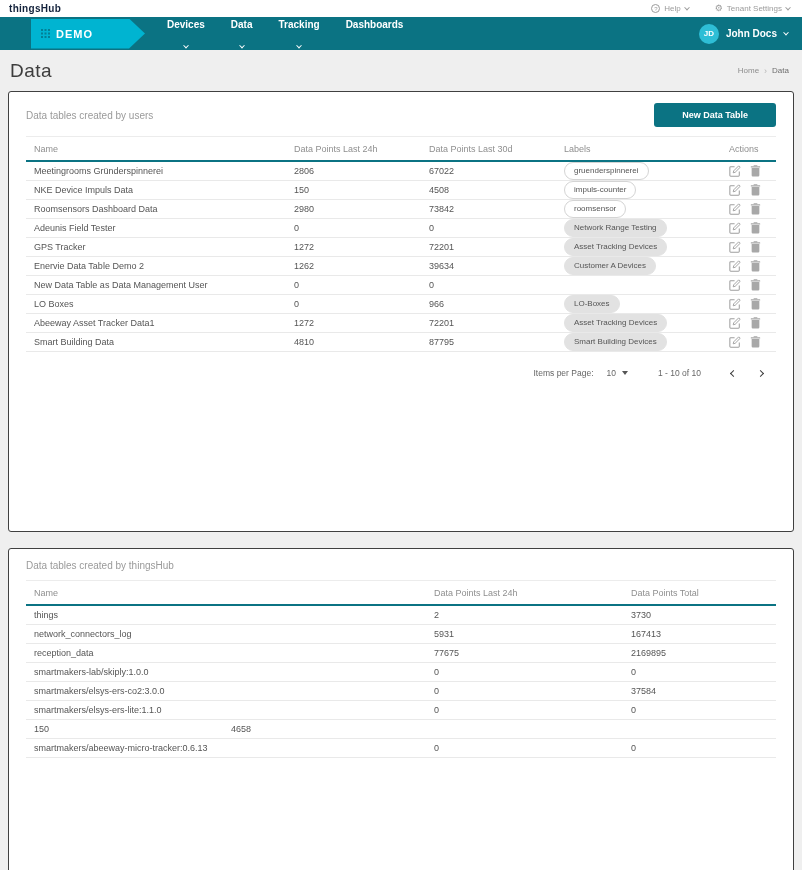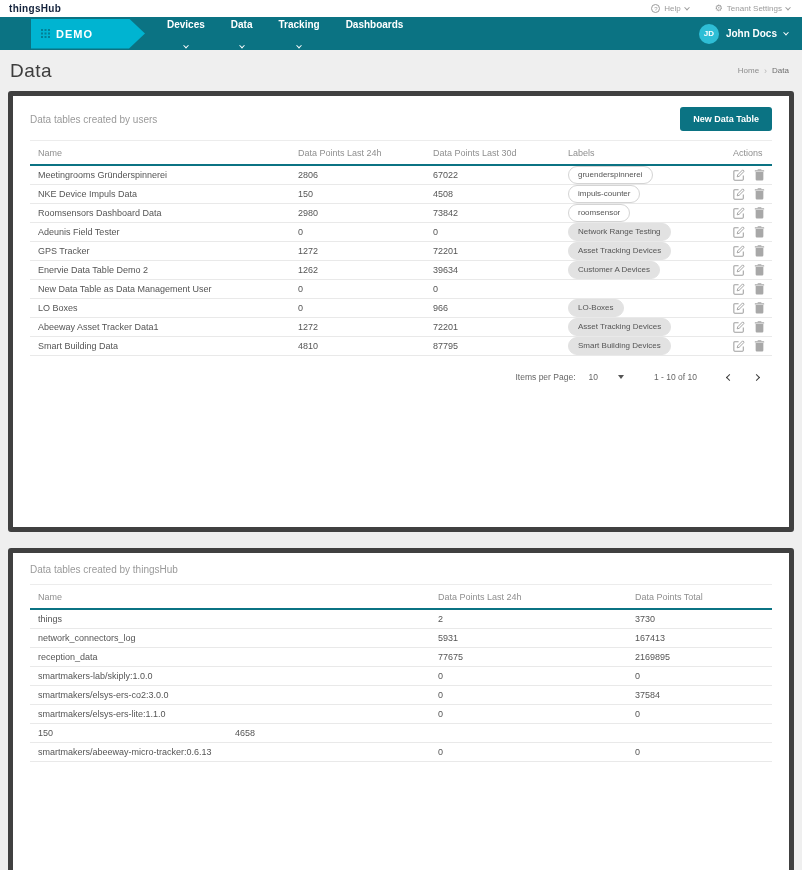--- a/index.html
+++ b/index.html
@@ -39,28 +39,28 @@
   .page-header { height:41px; display:flex; align-items:center; justify-content:space-between;
     padding:0 13px 0 10px; }
   .page-title { font-size:19px; color:#3d3d3d; font-weight:400; letter-spacing:.5px; }
   .breadcrumb { display:flex; align-items:center; gap:5px; font-size:8px; color:#8d8d8d;padding-left:35px; }
   .breadcrumb .sep { color:#b5b5b5; font-size:9px; }
   .breadcrumb .current { color:#6e6e6e; }
   .breadcrumb .link { cursor:pointer; }
 
   
   .main { padding:0 8px; }
-  .card { background:#fff; border:5px solid #404040; border-radius:3px; }
+  .card { background:#fff; border:1px solid #404040; border-radius:3px; }
   .card1 { height:441px; }
   .card2 { margin-top:16px; height:430px; }
   .card-head { display:flex; align-items:center; justify-content:space-between;
     padding:11px 17px 9px 17px; }
   .card-title { font-size:10px; color:#9a9a9a; }
   .btn-primary { background:#0b7383; color:#fff; border:none; border-radius:3px;
-    font-size:9px; font-weight:700; padding:7px 13px; cursor:pointer;
+    font-size:9px; font-weight:700; padding:7px 28px; cursor:pointer;
     font-family:"Liberation Sans", sans-serif; }
 
   
   .tbl { margin:0 17px; }
   .t-head { display:flex; align-items:center; height:26px; border-top:1px solid #ececec;
     border-bottom:2px solid #0b7383; }
   .t-head .c { font-size:9px; color:#8f8f8f; }
   .t-row { display:flex; align-items:center; height:19px; border-bottom:1px solid #e9e9e9; }
   .c { padding-left:8px; }
   .t-row .c { font-size:9px; color:#555; }
@@ -79,21 +79,21 @@
     border-radius:10px; line-height:1; }
   .chip-outlined { background:#fff; border:1px solid #d4d4d4; }
   .chip-filled { background:#e2e2e2; border:1px solid #e2e2e2; }
 
   .icon-btn { cursor:pointer; display:inline-flex; align-items:center; }
 
   
   .paginator { height:42px; display:flex; align-items:center; justify-content:flex-end;
     gap:30px; padding-right:30px; font-size:8.5px; color:#666; }
   .ipp { display:flex; align-items:center; gap:13px; }
-  .ipp-select { display:flex; align-items:center; gap:20px; cursor:pointer; }
+  .ipp-select { display:flex; align-items:center; gap:6px; cursor:pointer; }
   .tri { width:0; height:0; border-left:3.5px solid transparent;
     border-right:3.5px solid transparent; border-top:4px solid #555; }
   .pg-nav { display:flex; gap:22px; }
   .pg-btn { cursor:pointer; color:#3c3c3c; display:flex; align-items:center; }
   .chev-l { display:inline-block; width:5px; height:5px; border-left:1.5px solid currentColor;
     border-bottom:1.5px solid currentColor; transform:rotate(45deg); }
   .chev-r { display:inline-block; width:5px; height:5px; border-right:1.5px solid currentColor;
     border-top:1.5px solid currentColor; transform:rotate(45deg); }
 </style>
 </head>

